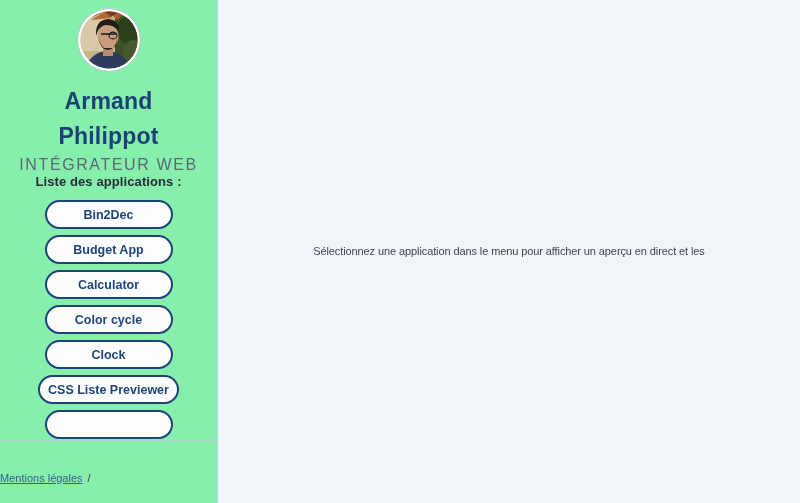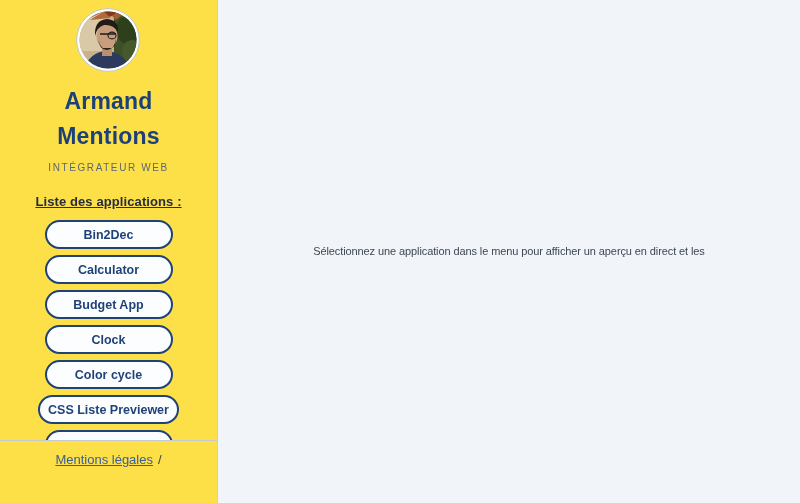--- a/index.html
+++ b/index.html
@@ -7,21 +7,21 @@
   body {
     font-family: "Liberation Sans", sans-serif;
     display: flex;
     background: #f1f4f9;
   }
 
   
   .sidebar {
     width: 218px;
     height: 503px;
-    background: #fde047;
+    background: #86efac;
     border-right: 1px solid #c3d0e0;
     display: flex;
     flex-direction: column;
     align-items: center;
     flex-shrink: 0;
   }
   .profile { display: flex; flex-direction: column; align-items: center; margin-top: 8px; }
   .avatar {
     width: 64px; height: 64px; border-radius: 50%;
     display: block;
@@ -30,34 +30,32 @@
     margin-top: 12px;
     font-size: 23px;
     font-weight: bold;
     color: #1c4077;
     text-align: center;
     line-height: 35px;
     letter-spacing: 0.2px;
   }
   .name span { display: block; }
   .subtitle {
-    margin-top: 8px;
-    font-size: 10px;
+    margin-top: 2px;
+    font-size: 16px;
     color: #5d6774;
     letter-spacing: 1.6px;
     font-weight: 500;
   }
 
   .apps-label {
-    margin-top: 21px;
     font-size: 13px;
     font-weight: bold;
     color: #272e3a;
     letter-spacing: 0.1px;
-    text-decoration: underline;
   }
 
   .apps-list {
     margin-top: 11px;
     flex: 1;
     overflow: hidden;
     display: flex;
     flex-direction: column;
     align-items: center;
     gap: 6px;
@@ -80,24 +78,24 @@
     cursor: pointer;
   }
 
   
   .sidebar-footer {
     width: 100%;
     height: 63px;
     border-top: 1px solid #c5cbd4;
     padding-top: 11px;
     display: flex;
-    flex-direction: column;
+    flex-direction: row;
     align-items: center;
     gap: 7px;
-    font-size: 13px;
+    font-size: 11px;
     color: #353e4b;
     flex-shrink: 0;
   }
   .sidebar-footer a {
     color: #3a5e94;
     text-decoration: underline;
     cursor: pointer;
   }
   .footer-line { display: flex; gap: 5px; align-items: baseline; }
 
@@ -151,34 +149,34 @@
         <path d="M19 28 Q18 12 31 11 Q43 12 42 24 Q37 16 28 17 Q21 19 19 28 Z" fill="#241b14"></path>
 
         <path d="M22 30 Q23 42 31 42 Q39 41 40 30 Q40 38 36 40 L27 40 Q23 37 22 30 Z" fill="#2e2217"></path>
 
         <path d="M24 26 H40" stroke="#1d1d1d" stroke-width="1.4" fill="none"></path>
         <ellipse cx="36" cy="27.5" rx="4" ry="3.4" fill="none" stroke="#1d1d1d" stroke-width="1.1"></ellipse>
       </g>
     </svg>
     <h1 class="name">
       <span>Armand</span>
-      <span>Mentions</span>
+      <span>Philippot</span>
     </h1>
     <div class="subtitle">INTÉGRATEUR WEB</div>
   </div>
 
   <div class="apps-label">Liste des applications :</div>
 
   <nav class="apps-list">
 
     <button class="app-btn">Bin2Dec</button>
+      <button class="app-btn">Budget App</button>
       <button class="app-btn">Calculator</button>
-      <button class="app-btn">Budget App</button>
+      <button class="app-btn">Color cycle</button>
       <button class="app-btn">Clock</button>
-      <button class="app-btn">Color cycle</button>
       <button class="app-btn">CSS Liste Previewer</button>
       <button class="app-btn" id="partial-btn" aria-hidden="true"></button>
   </nav>
 
   <footer class="sidebar-footer">
     <div class="footer-line">
       <a>Mentions légales</a>
       <span>/</span>
     </div>
   </footer>

